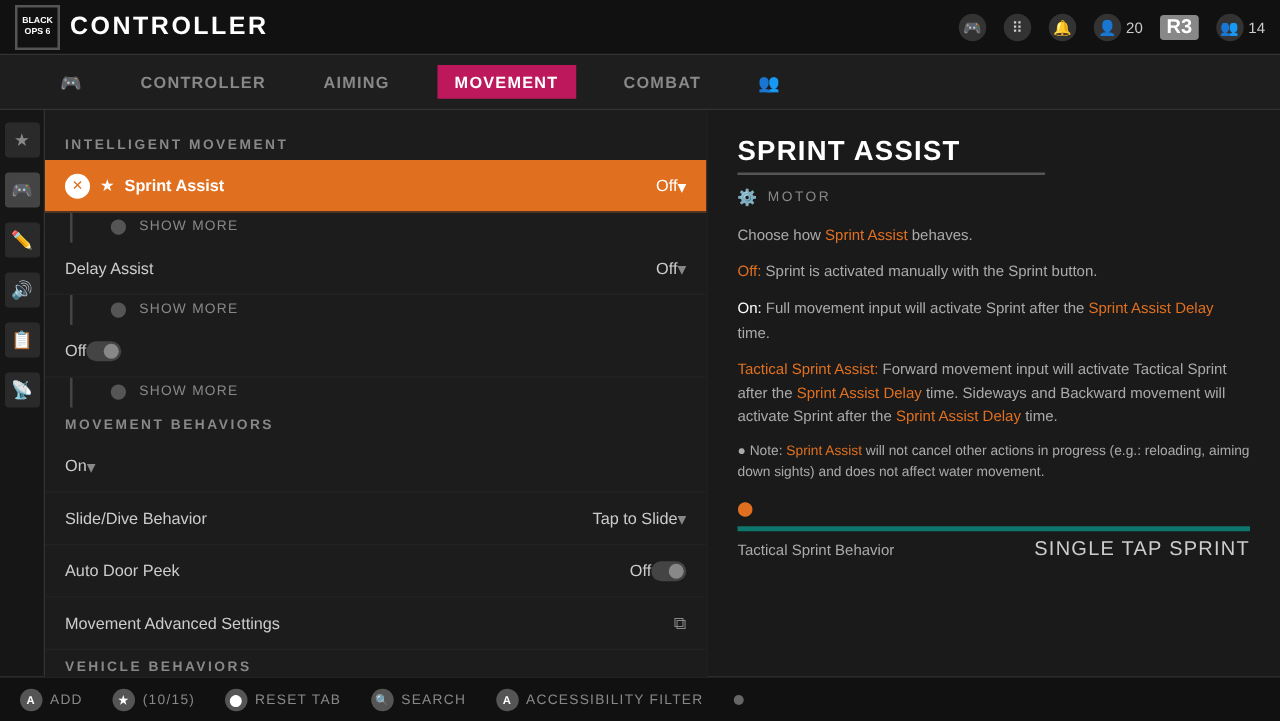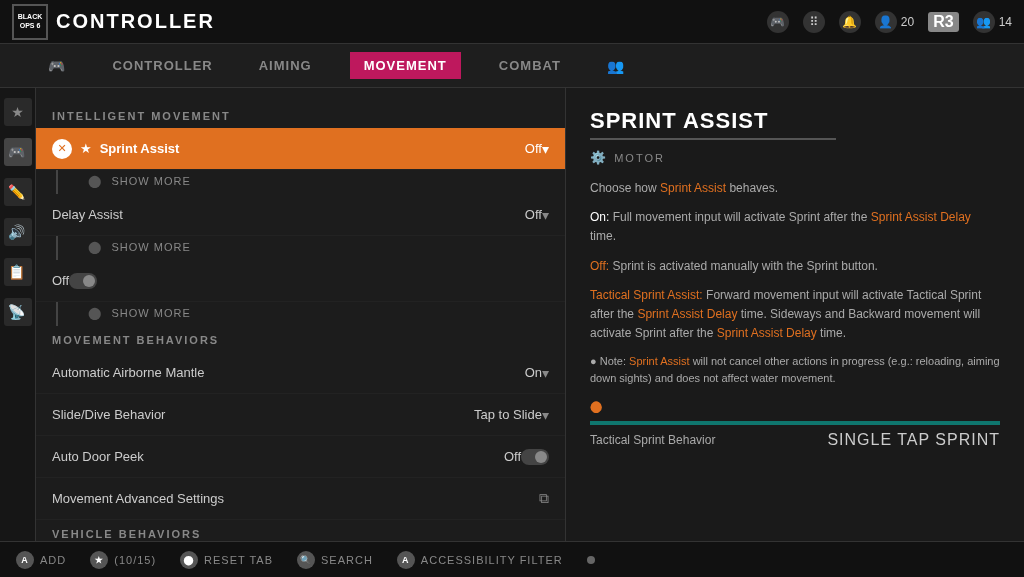--- a/index.html
+++ b/index.html
@@ -484,21 +484,20 @@
     <div class="indent-line">
       <div class="show-more-row">
         <span style="color:#555; margin-right:4px; font-size:12px;">⬤</span>
         <span class="show-more-label">SHOW MORE</span>
       </div>
     </div>
 
     <div class="section-label">MOVEMENT BEHAVIORS</div>
 
     <div class="setting-row">
-      <span class="setting-name">Automatic Airborne Mantle</span>
       <span class="setting-value">On</span>
       <span class="chevron-icon">▾</span>
     </div>
 
     <div class="setting-row">
       <span class="setting-name">Slide/Dive Behavior</span>
       <span class="setting-value">Tap to Slide</span>
       <span class="chevron-icon">▾</span>
     </div>
 
@@ -523,25 +522,25 @@
     <div class="info-category">
       <span class="cat-icon">⚙️</span>
       <span>MOTOR</span>
     </div>
 
     <p class="info-text">
       Choose how <span class="highlight-orange">Sprint Assist</span> behaves.
     </p>
 
     <p class="info-text">
+      <span class="highlight-orange">Off:</span> Sprint is activated manually with the Sprint button.
+    </p>
+
+    <p class="info-text">
       <span class="highlight-white">On:</span> Full movement input will activate Sprint after the <span class="highlight-orange">Sprint Assist Delay</span> time.
-    </p>
-
-    <p class="info-text">
-      <span class="highlight-orange">Off:</span> Sprint is activated manually with the Sprint button.
     </p>
 
     <p class="info-text">
       <span class="highlight-orange">Tactical Sprint Assist:</span> Forward movement input will activate Tactical Sprint after the <span class="highlight-orange">Sprint Assist Delay</span> time. Sideways and Backward movement will activate Sprint after the <span class="highlight-orange">Sprint Assist Delay</span> time.
     </p>
 
     <p class="info-note">
       ● Note: <span class="highlight-orange">Sprint Assist</span> will not cancel other actions in progress (e.g.: reloading, aiming down sights) and does not affect water movement.
     </p>
 

